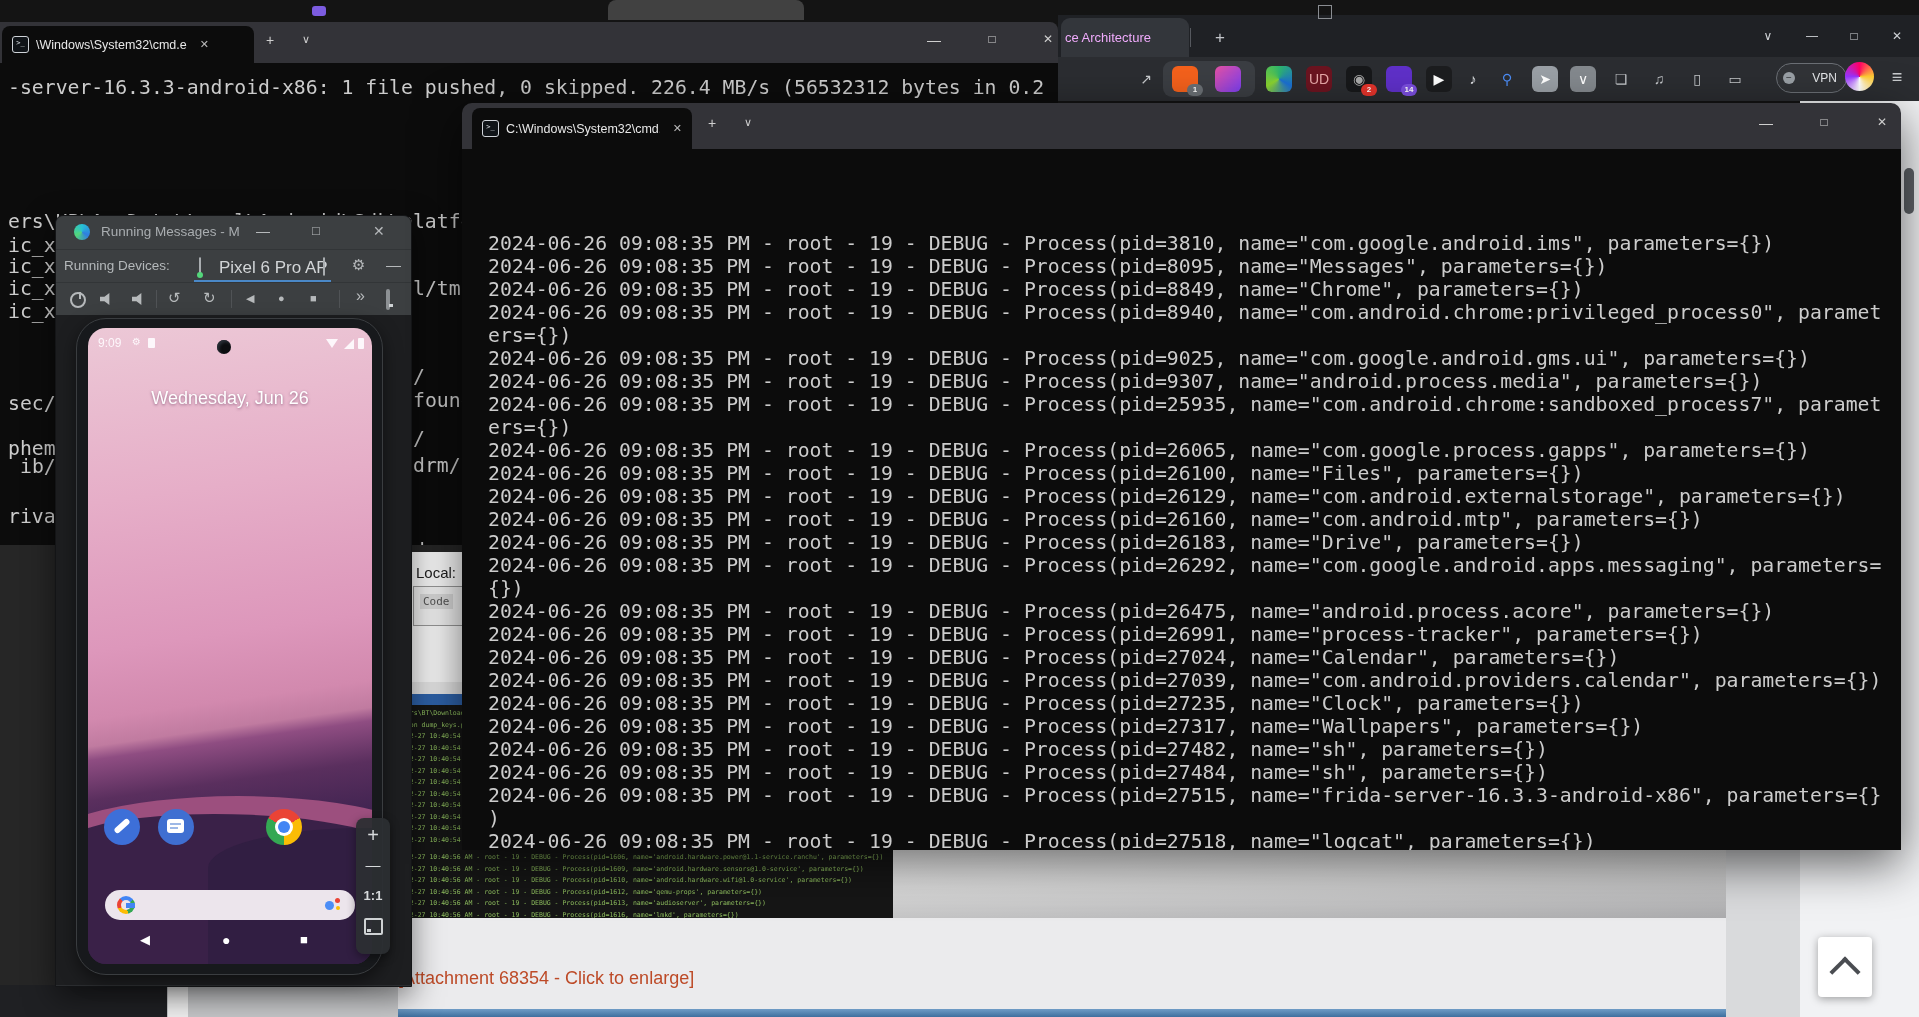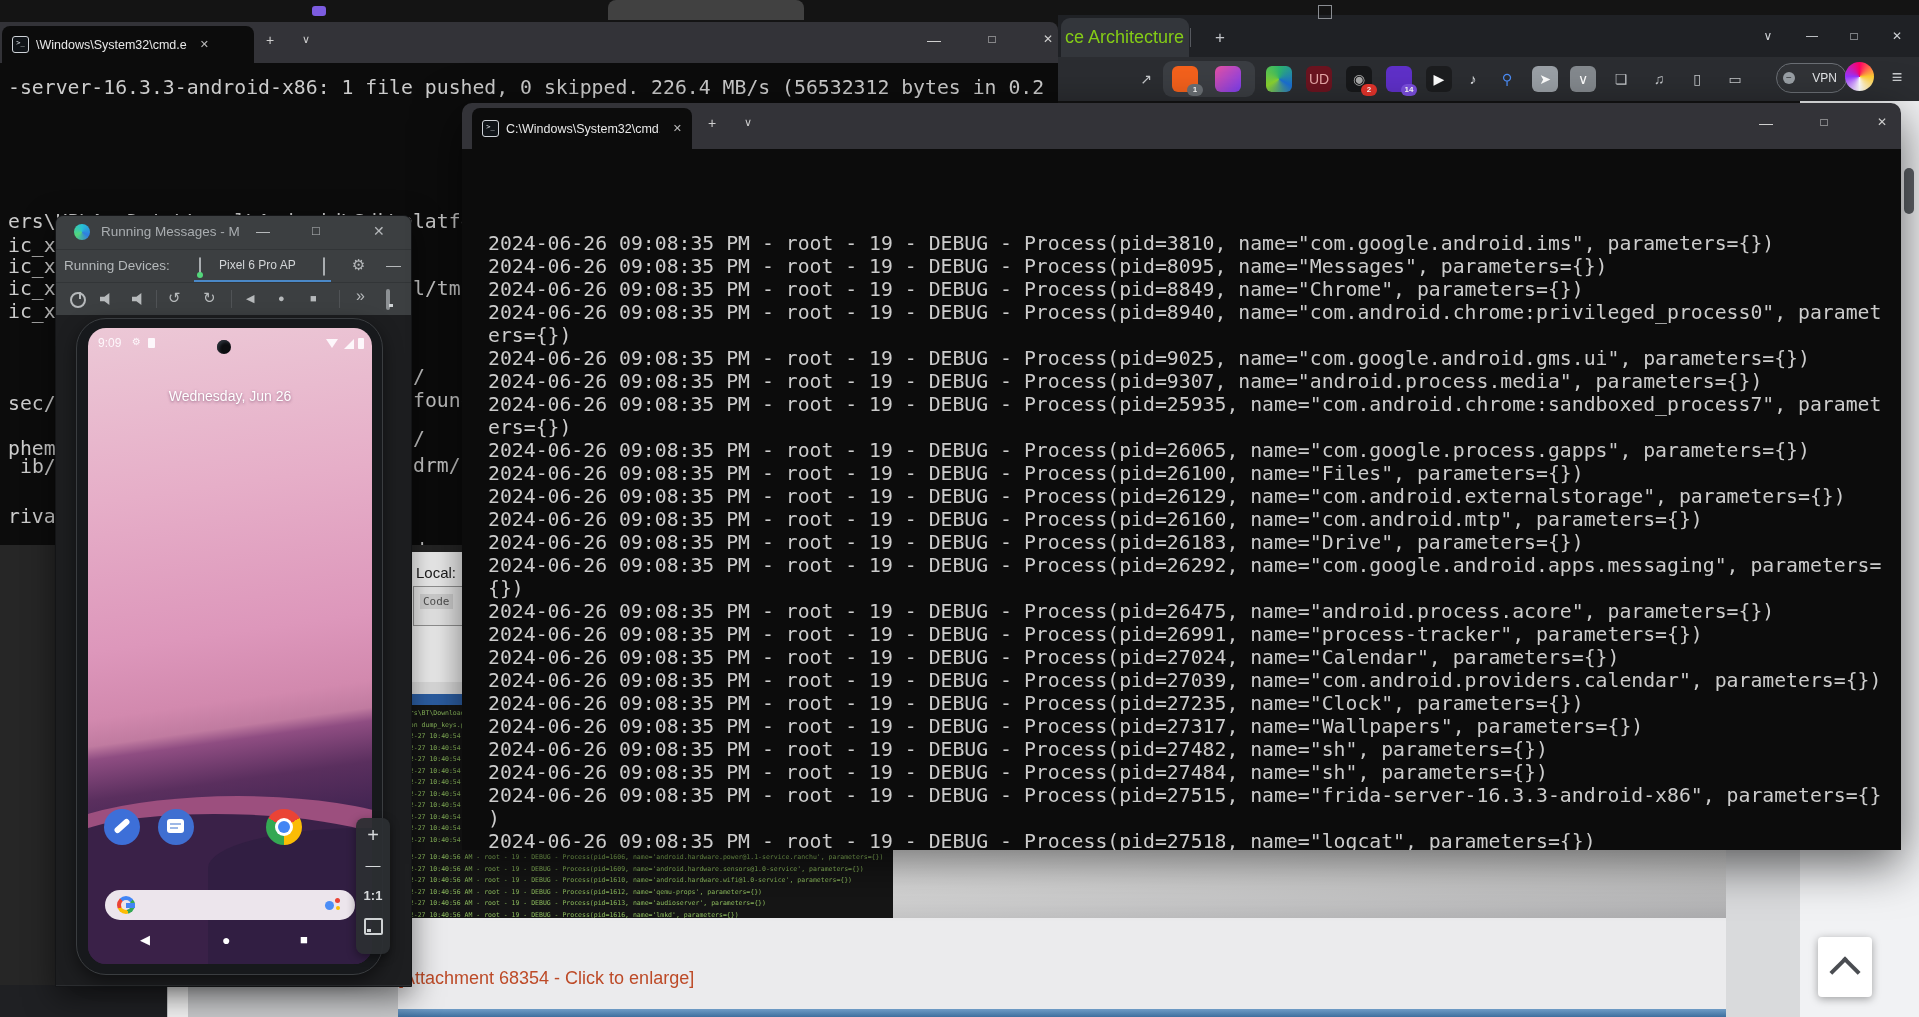--- a/index.html
+++ b/index.html
@@ -4,21 +4,21 @@
 <style>
   html,body{margin:0;padding:0;background:#101010;}
   #screen{position:relative;width:1919px;height:1017px;overflow:hidden;
           font-family:"Liberation Sans","DejaVu Sans",sans-serif;background:#141414;}
   .abs{position:absolute;}
   .mono{font-family:"DejaVu Sans Mono","Liberation Mono",monospace;}
   .nosel{user-select:none;}
   
   .tabstrip{left:1058px;top:15px;width:861px;height:42px;background:#1f2125;}
   .btab{left:1061px;top:18px;width:124px;height:39px;background:#33363b;border-radius:9px 9px 0 0;
-        color:#84cc16;font-size:18px;line-height:39px;padding-left:4px;white-space:nowrap;overflow:hidden;}
+        color:#f0abfc;font-size:13px;line-height:39px;padding-left:4px;white-space:nowrap;overflow:hidden;}
   .tabdiv{left:1190px;top:28px;width:1px;height:19px;background:#55585e;}
   .newtab{left:1208px;top:26px;width:24px;height:24px;color:#c3c6cb;font-size:17px;text-align:center;line-height:24px;border-radius:4px;}
   .wbtn{width:34px;height:26px;top:23px;color:#cfd2d6;font-size:12px;text-align:center;line-height:26px;}
   .toolbar{left:1058px;top:57px;width:861px;height:44px;background:#2b2d31;}
   .tbi{top:66px;width:26px;height:26px;border-radius:6px;text-align:center;line-height:26px;font-size:14px;color:#c8cbce;position:absolute;}
   .tbi .badge{position:absolute;right:-5px;bottom:-4px;min-width:12px;height:12px;border-radius:7px;
         font-size:8px;line-height:12px;color:#fff;padding:0 2px;font-weight:bold;}
   .shieldbox{left:1163px;top:61px;width:92px;height:36px;background:#3b3e43;border-radius:9px;}
   .vpnpill{left:1776px;top:63px;width:60px;height:28px;border:1px solid #6b6f75;border-radius:15px;
            color:#e4e6e9;font-size:12px;line-height:28px;text-align:right;padding-right:9px;background:#313337;}
@@ -67,21 +67,21 @@
   .asico{width:16px;height:16px;border-radius:50%;background:conic-gradient(#27c0d4,#2f7de1,#53d67a,#27c0d4);}
   .rdtab-underline{background:#4a88c7;height:3px;}
   .phone{left:76px;top:318px;width:305px;height:655px;background:#17191c;border:1px solid #3a3d40;border-radius:30px;box-shadow:0 6px 18px rgba(0,0,0,.5);}
   .pscreen{left:88px;top:328px;width:284px;height:636px;border-radius:18px;overflow:hidden;
     background:linear-gradient(172deg,#ecc8d6 0%,#e6aec8 26%,#dd97bb 48%,#d289ae 58%,#c07ba0 62%,#8f4d82 64%,#5a2f5e 70%,#3f2350 78%,#332046 100%);}
   .ridge{position:absolute;left:-60px;top:468px;width:420px;height:120px;border-radius:50%;background:#9c4f7e;}
   .hill{position:absolute;left:-20px;top:486px;width:340px;height:160px;background:#3a2148;border-radius:45% 60% 0 0/30px 46px;}
   .hill2{position:absolute;left:120px;top:500px;width:260px;height:150px;background:#311e42;border-radius:60% 40% 0 0/40px 30px;}
   .statusbar{position:absolute;left:0;top:8px;width:100%;height:16px;color:#fdf7fb;font-size:12px;}
   .cam{position:absolute;left:129px;top:12px;width:14px;height:14px;border-radius:50%;background:#0c0d10;box-shadow:inset 2px 2px 3px #2a3038;}
-  .pdate{position:absolute;left:0;top:60px;width:100%;text-align:center;color:#fff;font-size:14px;text-shadow:0 1px 3px rgba(90,40,80,.6);}
+  .pdate{position:absolute;left:0;top:60px;width:100%;text-align:center;color:#fff;font-size:18px;text-shadow:0 1px 3px rgba(90,40,80,.6);}
   .dock{position:absolute;left:0;top:481px;width:100%;height:40px;}
   .dic{position:absolute;width:36px;height:36px;border-radius:50%;}
   .handset{position:absolute;left:9px;top:14px;width:18px;height:6px;background:#fff;border-radius:4px;transform:rotate(-42deg);}
   .msgbub{position:absolute;left:9px;top:10px;width:17px;height:14px;background:#fff;border-radius:3px;}
   .msgbub i{position:absolute;left:3px;top:4px;width:11px;height:2px;background:#9db8e6;}
   .msgbub i+i{top:8px;width:8px;}
   .chrome-outer{background:conic-gradient(from -60deg,#ea4335 0 120deg,#fbbc05 120deg 240deg,#34a853 240deg 360deg);}
   .chrome-outer b{position:absolute;left:9px;top:9px;width:18px;height:18px;border-radius:50%;background:#fff;}
   .chrome-outer b i{position:absolute;left:3px;top:3px;width:12px;height:12px;border-radius:50%;background:#4285f4;}
   .gbar{position:absolute;left:17px;top:562px;width:250px;height:30px;border-radius:16px;background:#ece5ec;}
@@ -237,21 +237,21 @@
       <span class="asico abs" style="left:18px;top:8px"></span>
       <span class="abs" style="left:45px;top:8px;color:#a9adb0;font-size:13.5px;white-space:nowrap">Running Messages - M</span>
       <span class="abs rdico" style="left:200px;top:7px;font-size:14px">—</span>
       <span class="abs rdico" style="left:256px;top:7px;font-size:13px">□</span>
       <span class="abs rdico" style="left:317px;top:7px;font-size:14px">✕</span>
     </div>
 
     <div class="rdrow" style="top:33px;height:33px;background:#3c3f41;border-top:1px solid #323537">
       <span class="abs" style="left:8px;top:8px;color:#b4b8ba;font-size:13.5px">Running Devices:</span>
       <span class="abs phonetabico" style="left:143px;top:8px"><i></i></span>
-      <span class="abs" style="left:163px;top:8px;color:#d2d5d7;font-size:12px;white-space:nowrap">Pixel 6 Pro AP</span>
+      <span class="abs" style="left:163px;top:8px;color:#d2d5d7;font-size:17px;white-space:nowrap">Pixel 6 Pro AP</span>
       <span class="abs layoutico" style="left:265px;top:8px"></span>
       <span class="abs rdico" style="left:296px;top:6px;font-size:15px">⚙</span>
       <span class="abs rdico" style="left:330px;top:6px;font-size:15px">—</span>
       <span class="abs rdtab-underline" style="left:138px;top:30px;width:137px"></span>
     </div>
 
     <div class="rdrow" style="top:66px;height:33px;background:#3c3f41;border-top:1px solid #323537">
       <span class="abs pwr" style="left:14px;top:9px">
           <i></i>
         </span>

